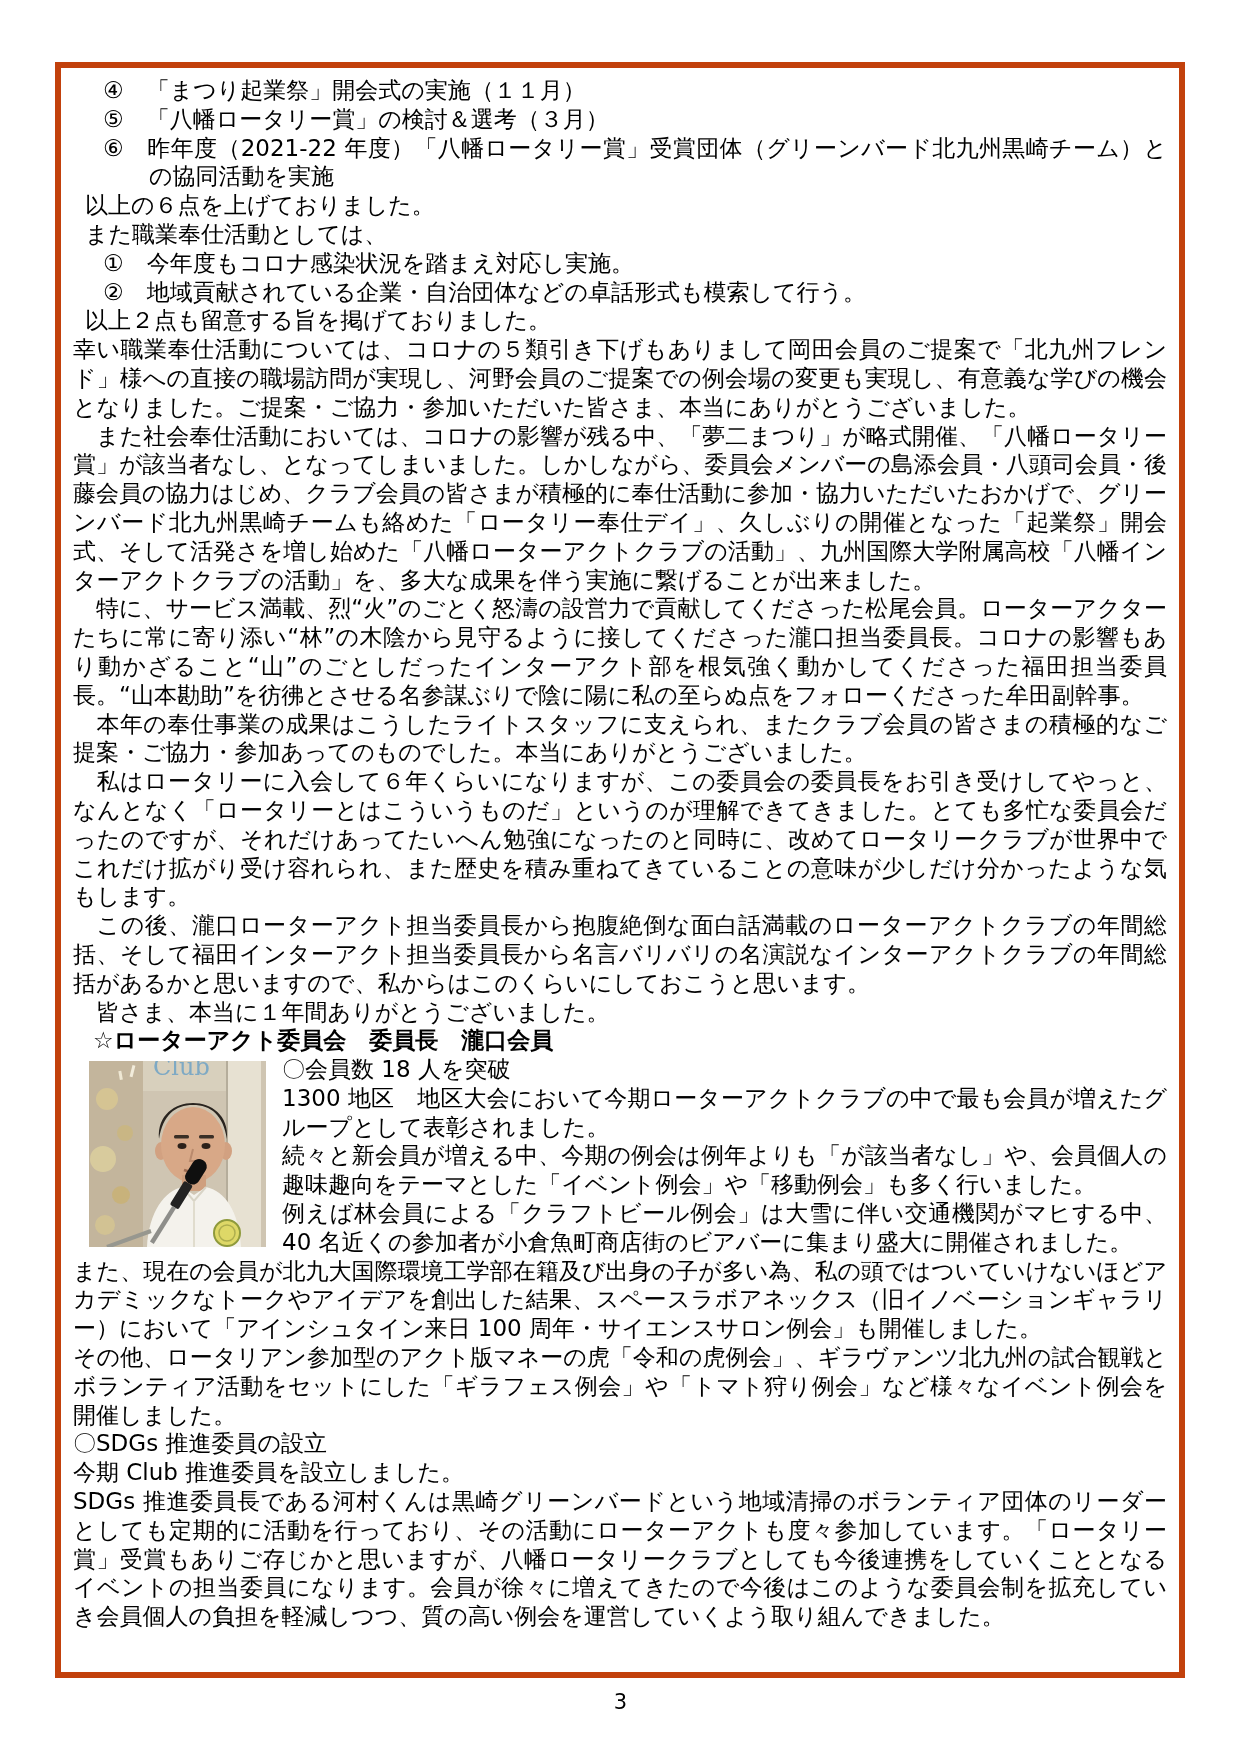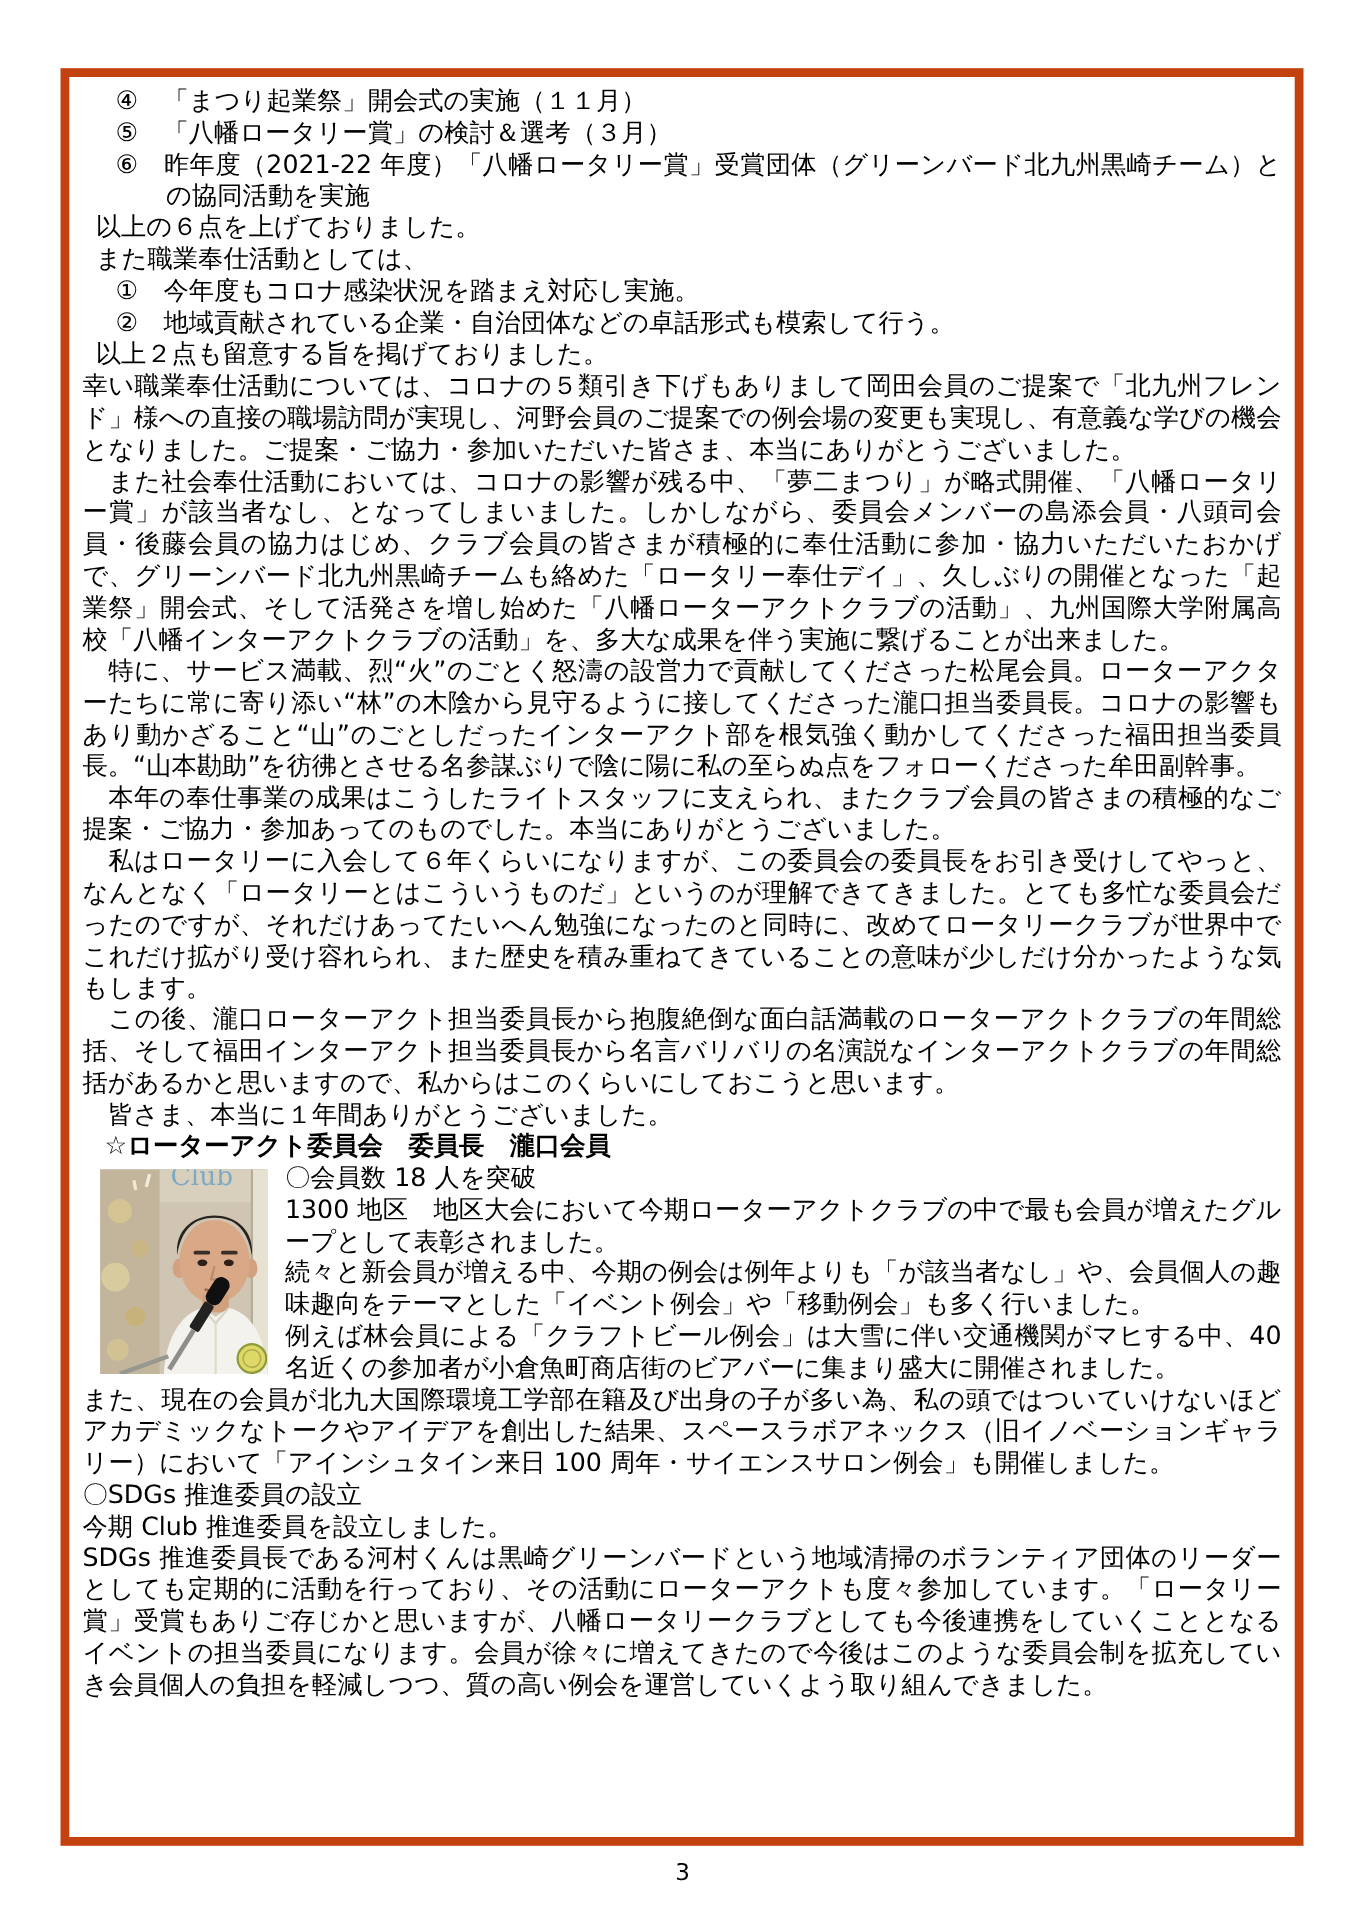--- a/index.html
+++ b/index.html
@@ -3,31 +3,31 @@
 <meta charset="utf-8">
 <style>
   html,body{margin:0;padding:0;background:#ffffff;}
   .page{
     position:relative;width:1241px;height:1755px;background:#ffffff;
     font-family:"DejaVu Sans","Liberation Sans",sans-serif;color:#000;
     overflow:hidden;
   }
   .frame{
     position:absolute;left:55px;top:62px;width:1130px;height:1616px;
-    border:8px solid #c2410c;box-sizing:border-box;
+    border:6px solid #c2410c;box-sizing:border-box;
     padding:8px 12px 0 12px;overflow:hidden;background:#ffffff;
   }
   .frame p{margin:0;font-size:23px;line-height:28.8px;text-align:justify;}
   .lst1{padding-left:76px;text-indent:-46px;}
   .lst2{padding-left:76px;text-indent:-46px;}
   .marker{display:inline;}
   .ind1{padding-left:12px;}
   .heading{font-weight:bold;padding-left:20px;font-size:24px;line-height:30px;}
   .photo{
-    float:left;width:152px;height:186px;margin:6px 16px 6px 16px;
+    float:left;width:177px;height:186px;margin:6px 16px 6px 16px;
     overflow:hidden;background:#cfc5b2;
   }
   .footer{
     position:absolute;left:0;right:0;top:1690px;text-align:center;
     font-size:21px;color:#000;
   }
   .section{overflow:visible;}
 </style>
 </head>
 <body>
@@ -101,20 +101,21 @@
             </g>
             <line x1="62" y1="170" x2="18" y2="186" stroke="#97978f" stroke-width="4"></line>
           </g>
         </svg>
       </div>
       <p>〇会員数 18 人を突破</p>
       <p>1300 地区　地区大会において今期ローターアクトクラブの中で最も会員が増えたグループとして表彰されました。</p>
       <p>続々と新会員が増える中、今期の例会は例年よりも「が該当者なし」や、会員個人の趣味趣向をテーマとした「イベント例会」や「移動例会」も多く行いました。</p>
       <p>例えば林会員による「クラフトビール例会」は大雪に伴い交通機関がマヒする中、40 名近くの参加者が小倉魚町商店街のビアバーに集まり盛大に開催されました。</p>
       <p>また、現在の会員が北九大国際環境工学部在籍及び出身の子が多い為、私の頭ではついていけないほどアカデミックなトークやアイデアを創出した結果、スペースラボアネックス（旧イノベーションギャラリー）において「アインシュタイン来日 100 周年・サイエンスサロン例会」も開催しました。</p>
+      <p>その他、ロータリアン参加型のアクト版マネーの虎「令和の虎例会」、ギラヴァンツ北九州の試合観戦とボランティア活動をセットにした「ギラフェス例会」や「トマト狩り例会」など様々なイベント例会を開催しました。</p>
       <p>〇SDGs 推進委員の設立</p>
       <p>今期 Club 推進委員を設立しました。</p>
       <p>SDGs 推進委員長である河村くんは黒崎グリーンバードという地域清掃のボランティア団体のリーダーとしても定期的に活動を行っており、その活動にローターアクトも度々参加しています。「ロータリー賞」受賞もありご存じかと思いますが、八幡ロータリークラブとしても今後連携をしていくこととなるイベントの担当委員になります。会員が徐々に増えてきたので今後はこのような委員会制を拡充していき会員個人の負担を軽減しつつ、質の高い例会を運営していくよう取り組んできました。</p>
     </div>
 
   </div>
 
   <div class="footer">3</div>
 </div>
 

